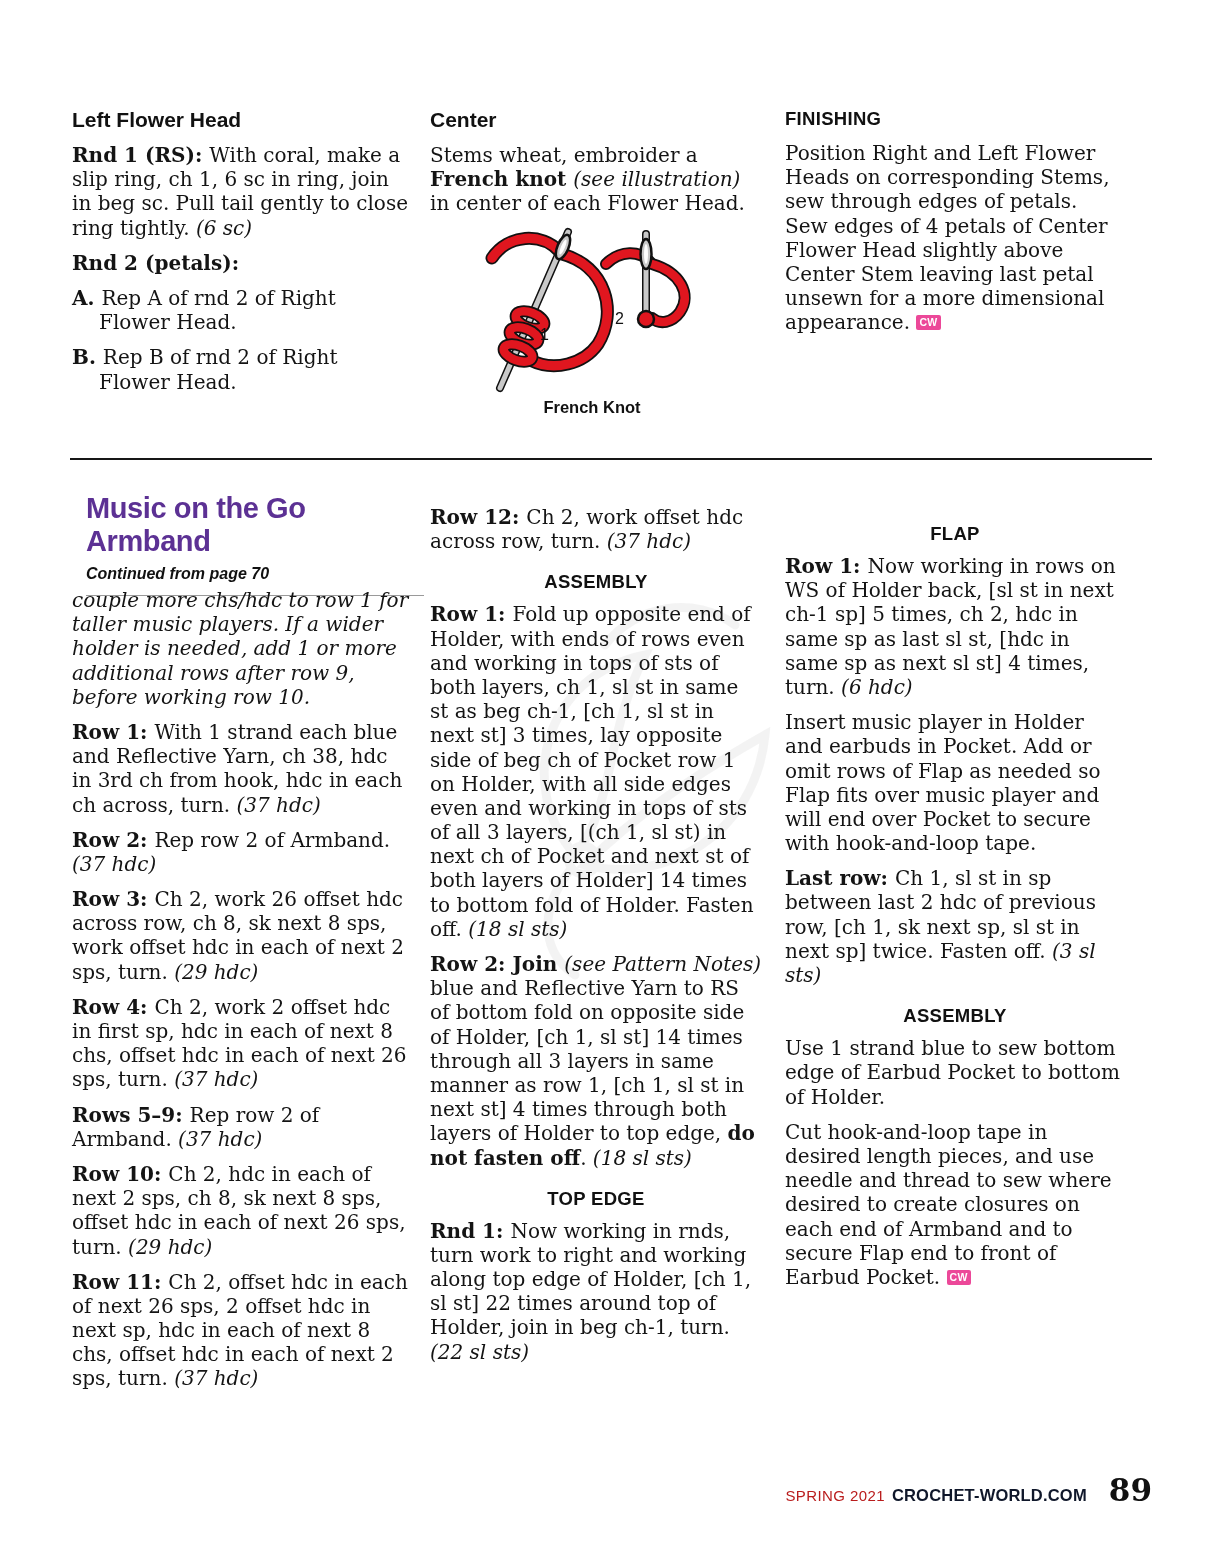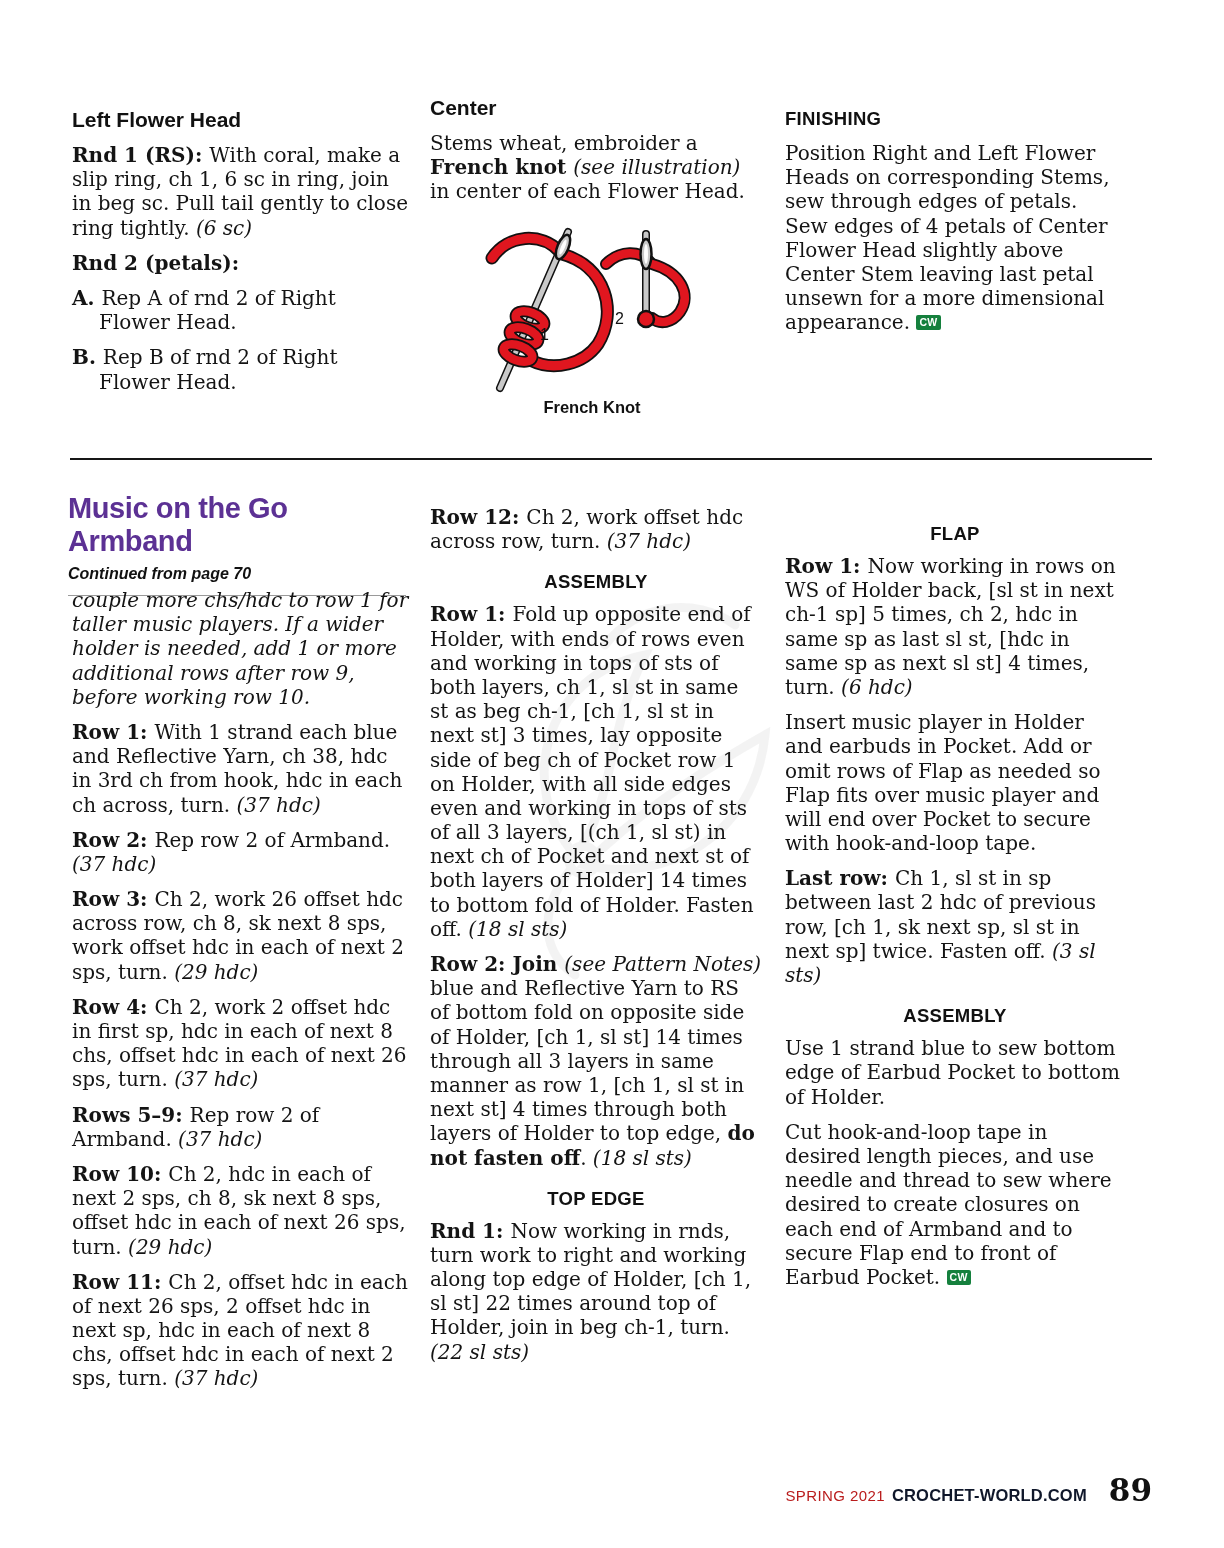--- a/index.html
+++ b/index.html
@@ -11,21 +11,21 @@
     font-family: "DejaVu Serif", serif;
     position: relative;
     overflow: hidden;
   }
 
   .abs { position: absolute; }
 
   
   .col { position: absolute; z-index: 2; }
   #top-col1 { left: 72px;  top: 108px; width: 338px; }
-  #top-col2 { left: 430px; top: 96px; width: 332px; }
+  #top-col2 { left: 430px; top: 108px; width: 332px; }
   #top-col3 { left: 785px; top: 108px; width: 340px; }
   #arm-col1 { left: 72px;  top: 588px; width: 340px; }
   #arm-col2 { left: 430px; top: 505px; width: 332px; }
   #arm-col3 { left: 785px; top: 505px; width: 340px; }
 
   
   h3.colhead {
     font-family: "Liberation Sans", sans-serif;
     font-weight: 700;
     font-size: 21px;
@@ -48,42 +48,42 @@
     font-size: 20px;
     line-height: 1.21;
     margin: 0 0 11px 0;
   }
   p.body .b  { font-weight: 700; }
   p.body .i  { font-style: italic; }
   p.hang { padding-left: 27px; text-indent: -27px; }
 
   .cw {
     display: inline-block;
-    background: #15803d;
+    background: #ec4899;
     color: #fff;
     font-family: "Liberation Sans", sans-serif;
     font-weight: 700;
     font-size: 10.5px;
     line-height: 13px;
     padding: 1px 3px 1px 3px;
     border-radius: 2px;
     vertical-align: 3px;
     letter-spacing: 0.3px;
   }
 
   
   #page-rule {
     position: absolute;
     left: 70px; right: 72px; top: 458px;
     border-top: 2px solid #161616;
     z-index: 2;
   }
 
   
-  #armband-head { left: 68px; top: 492px; width: 340px; z-index: 2; }
+  #armband-head { left: 86px; top: 492px; width: 340px; z-index: 2; }
   #armband-title {
     font-family: "Liberation Sans", sans-serif;
     font-weight: 700;
     font-size: 29px;
     letter-spacing: -0.4px;
     margin: 0 0 7px 0;
   }
   #armband-continued {
     font-family: "Liberation Sans", sans-serif;
     font-weight: 700;

